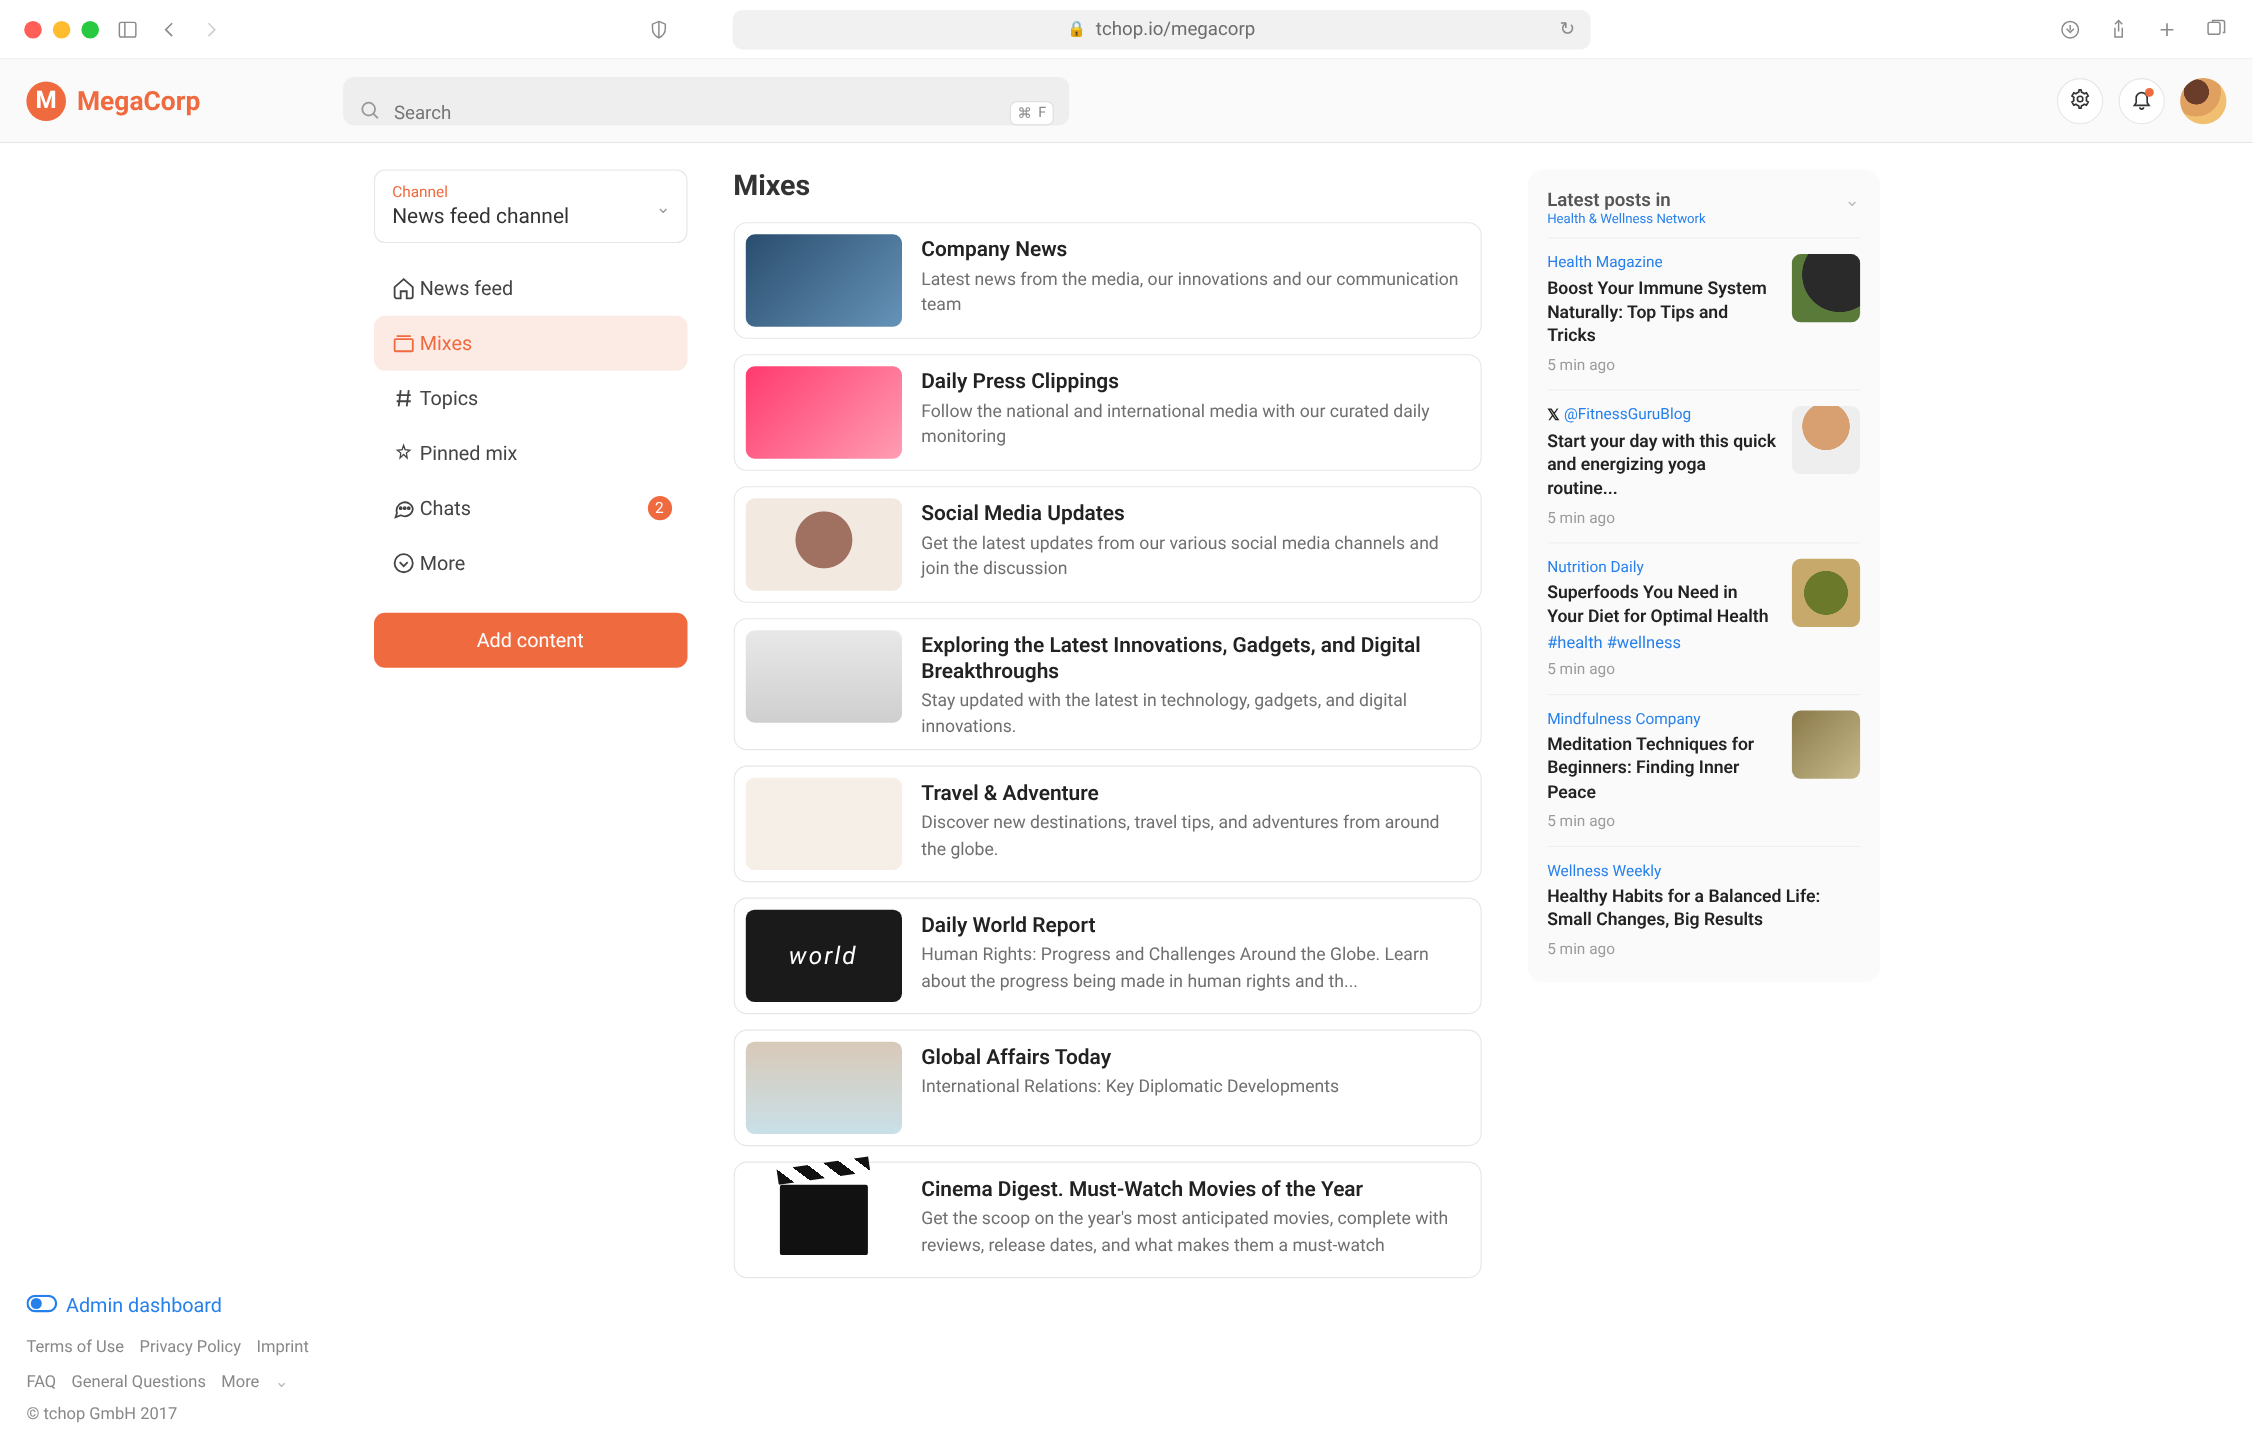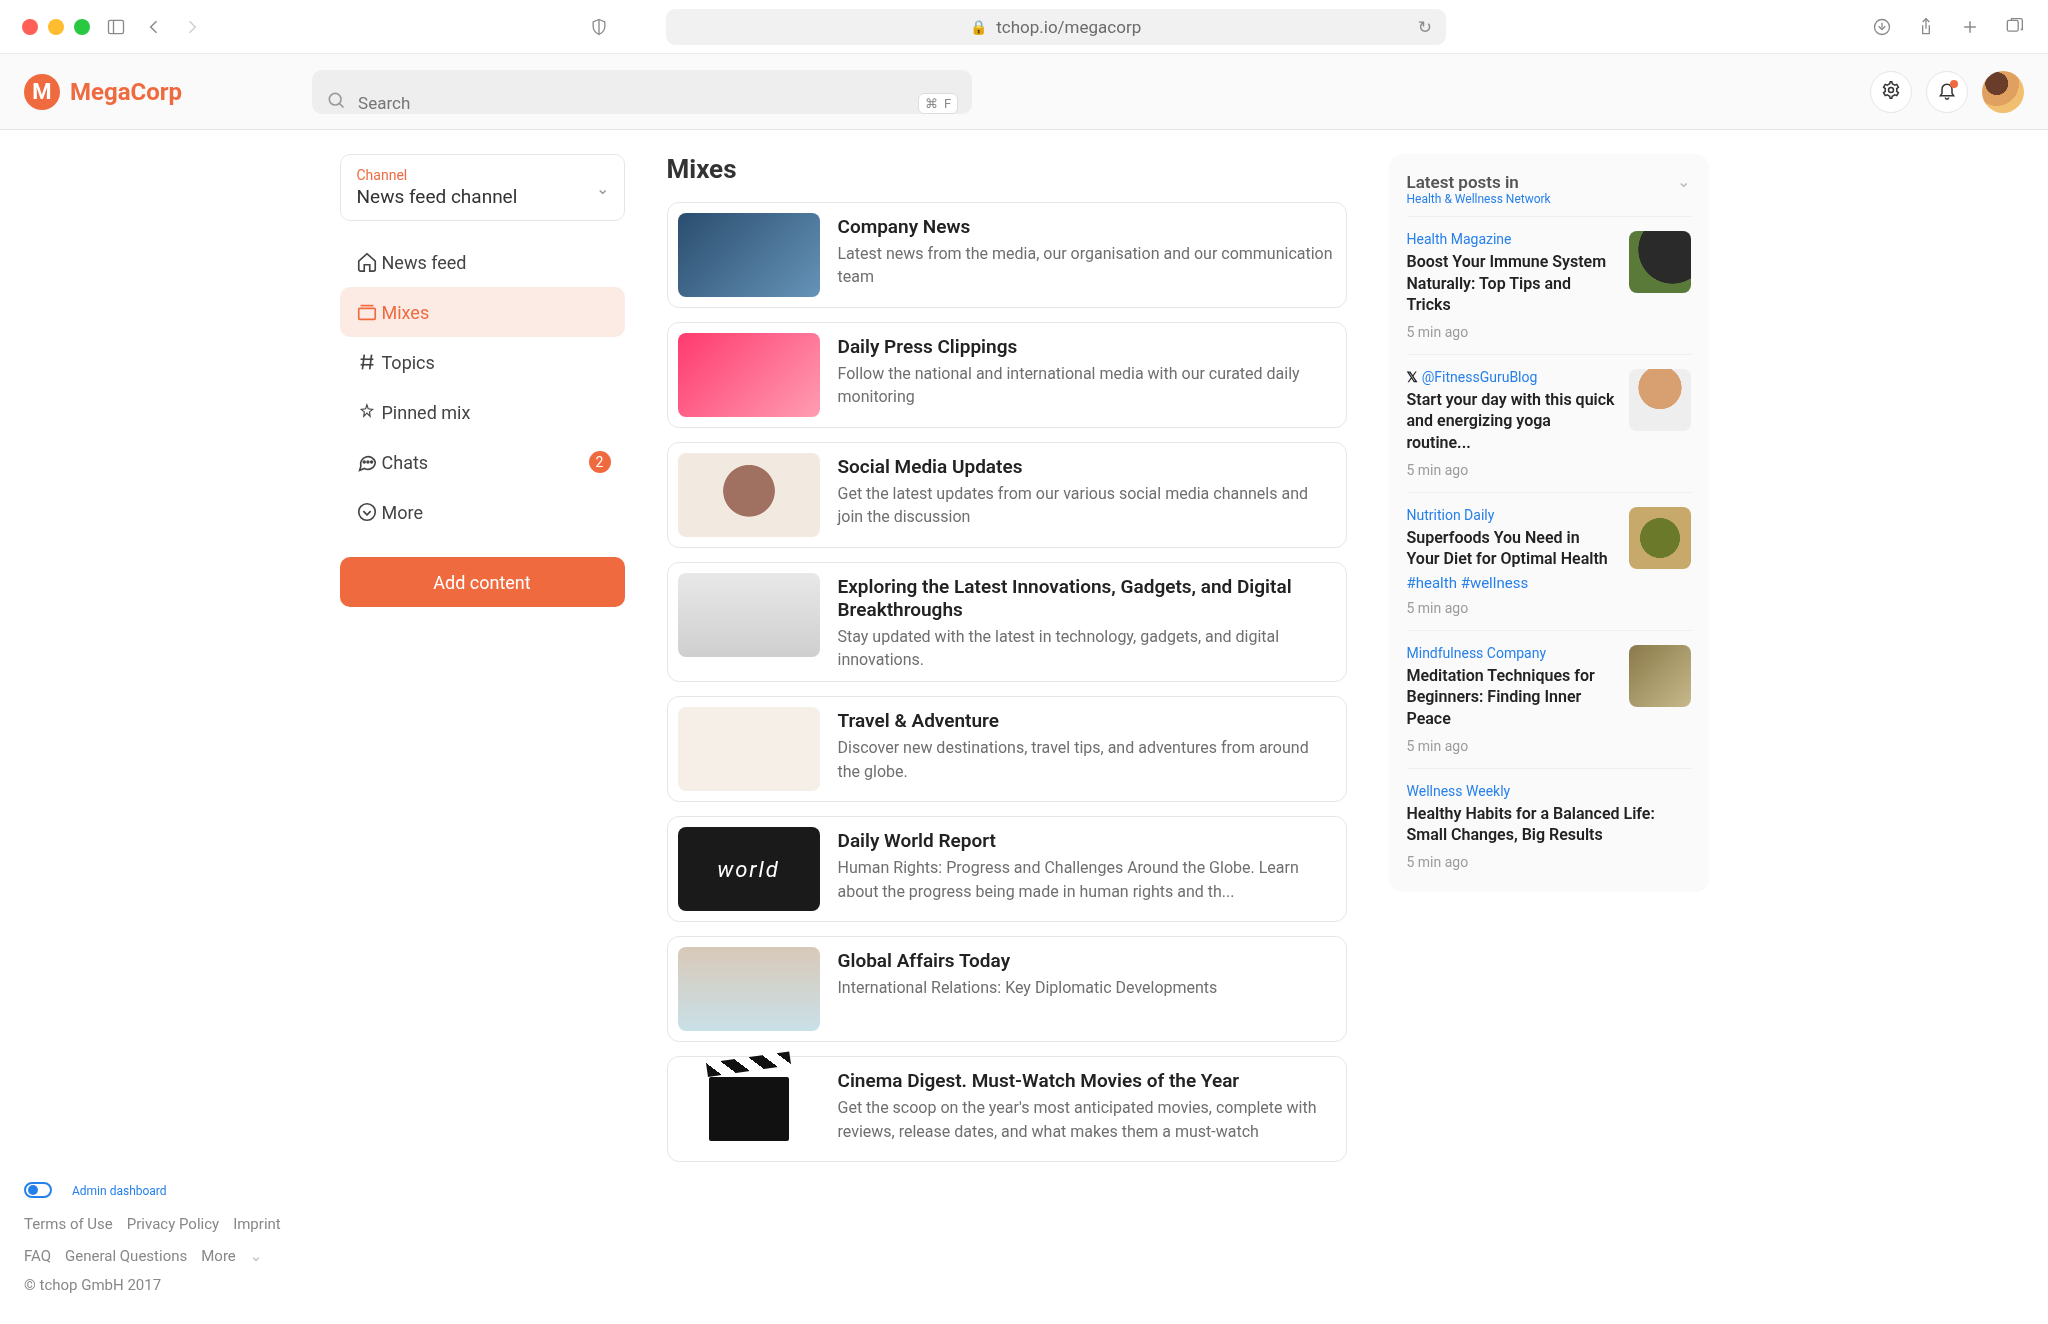--- a/index.html
+++ b/index.html
@@ -52,21 +52,21 @@
   .channel .lbl{color:var(--orange);font-size:14px}
   .channel .val{font-size:19px;color:#333;margin-top:2px}
   .channel .chev{position:absolute;right:14px;top:50%;transform:translateY(-50%);color:#9b9b9b}
   .nav{display:flex;flex-direction:column}
   .nav-item{display:flex;align-items:center;gap:4px;padding:14px 16px;border-radius:10px;font-size:18px;color:#444;position:relative}
   .nav-item.active{background:var(--orange-light);color:var(--orange)}
   .nav-item .badge{position:absolute;right:14px;background:var(--orange);color:#fff;border-radius:50%;width:22px;height:22px;display:flex;align-items:center;justify-content:center;font-size:14px}
   .nav-item svg{width:22px;height:22px;flex:none}
   .add-btn{margin-top:4px;background:var(--orange);color:#fff;border:none;border-radius:10px;height:50px;font-size:18px}
   .side-footer{position:fixed;bottom:30px;left:24px;width:var(--side-w);font-size:15px;color:#888}
-  .side-footer .admin{display:flex;align-items:flex-end;gap:20px;color:var(--blue);font-size:12px;margin-bottom:14px}
+  .side-footer .admin{display:flex;align-items:flex-start;gap:8px;color:var(--blue);font-size:18px;margin-bottom:14px}
   .side-footer .admin .toggle{width:28px;height:16px;border:2px solid var(--blue);border-radius:10px;position:relative}
   .side-footer .admin .toggle::after{content:"";position:absolute;left:2px;top:1px;width:10px;height:10px;background:var(--blue);border-radius:50%}
   .side-footer .links{display:flex;flex-wrap:wrap;gap:8px 14px;line-height:1.6}
   .side-footer .copy{margin-top:8px}
 
   
   .main{width:680px}
   .main h1{margin:0 0 18px;font-size:26px}
   .mix{display:flex;gap:18px;border:1px solid var(--border);border-radius:12px;padding:10px;margin-bottom:14px}
   .mix .thumb{width:142px;height:84px;border-radius:8px;flex:none}
@@ -293,21 +293,21 @@
     </div>
   </div>
 
   <div class="main">
     <h1>Mixes</h1>
 
     <div class="mix">
       <div class="thumb thumb-news"></div>
       <div class="body">
         <div class="title">Company News</div>
-        <div class="desc">Latest news from the media, our organisation and our communication team</div>
+        <div class="desc">Latest news from the media, our innovations and our communication team</div>
       </div>
     </div>
     <div class="mix">
       <div class="thumb thumb-press"></div>
       <div class="body">
         <div class="title">Daily Press Clippings</div>
         <div class="desc">Follow the national and international media with our curated daily monitoring</div>
       </div>
     </div>
     <div class="mix">

